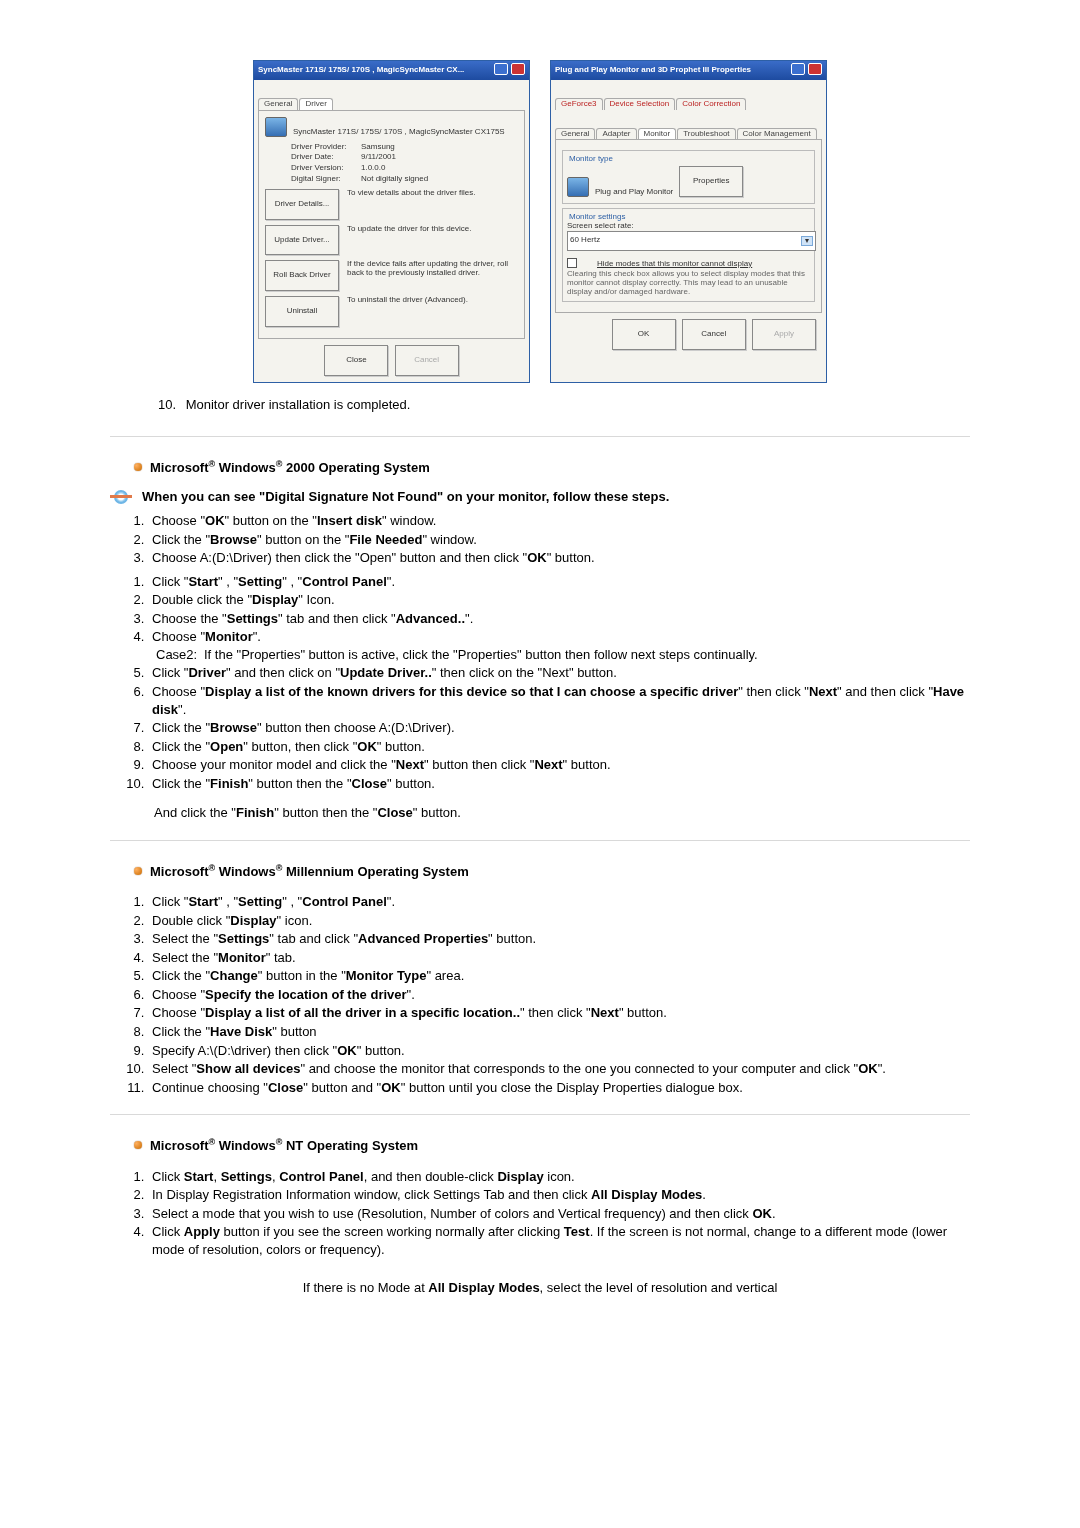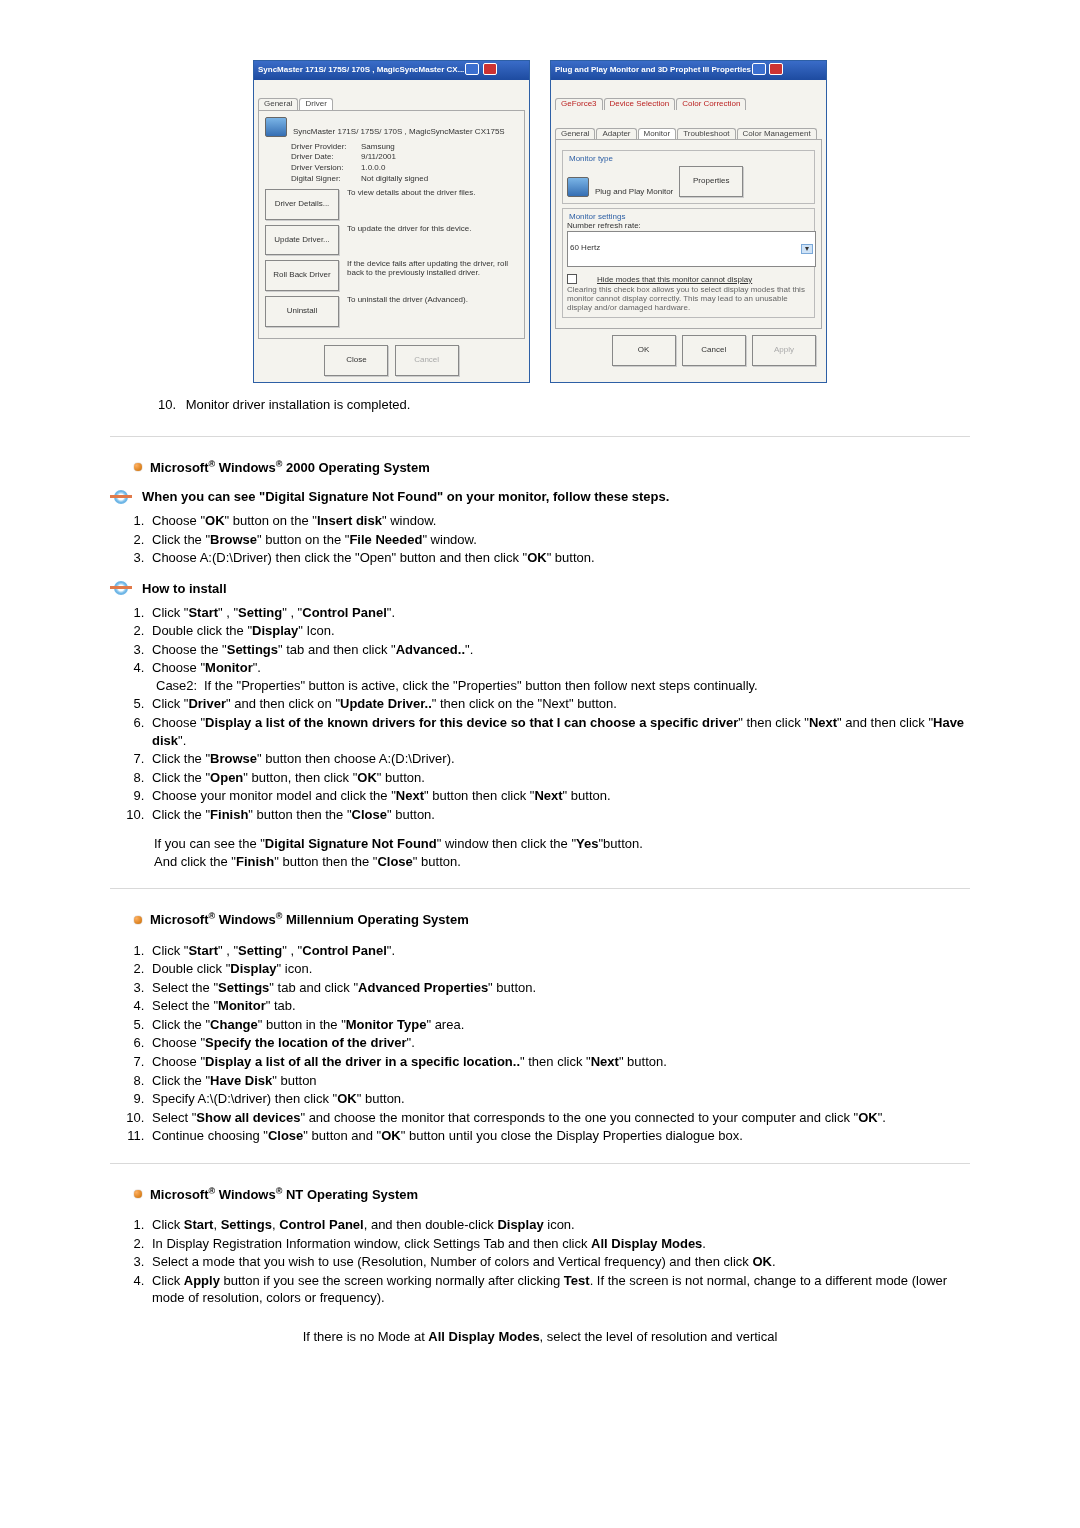--- a/index.html
+++ b/index.html
@@ -27,20 +27,21 @@
     background: #f4f3ee;
     font-size: 8px;
     line-height: 1.1;
     color: #333;
   }
   .titlebar {
     background: linear-gradient(#3a6cc8, #1d4ba0);
     color: #fff;
     padding: 2px 4px;
     display: flex;
+    justify-content: space-between;
     align-items: center;
     font-size: 8px;
     font-weight: bold;
   }
   .tb-btns span {
     display: inline-block;
     width: 12px;
     height: 10px;
     margin-left: 1px;
     border: 1px solid #fff;
@@ -95,21 +96,21 @@
   .row-btn .desc { flex:1; }
   .bottom-btns { text-align:center; margin:6px 0; }
   .bottom-btns .winbtn { margin:0 2px; min-width:50px;}
   .grpbox {
     border:1px solid #bbb;
     margin:4px 0;
     padding:4px;
   }
   .grpbox .lbl { color:#2d5fa5; font-size:8px; margin-top:-10px; background:#f4f3ee; display:inline-block; padding:0 2px;}
   .select {
-    border:1px solid #888; background:#fff; width:100%; display:flex; justify-content:space-between; padding:12px 2px;
+    border:1px solid #888; background:#fff; width:100%; display:flex; justify-content:space-between; padding:4px 2px;
   }
   .select .arrow{ background:#cfe3f7; border:1px solid #7aa8d8; width:10px; text-align:center;}
   .checkbox { display:flex; gap:20px; align-items:flex-end;text-decoration:underline;}
   .checkbox .box { width:8px; height:8px; border:1px solid #555; background:#fff; margin-top:1px;}
   .right-btn { float:right; }
 
   
   .step-single {
     margin: 4px 0 24px 40px;
     font-size: 13px;
@@ -259,21 +260,21 @@
         <div class="grpbox">
           <span class="lbl">Monitor type</span>
           <div class="iconrow" style="margin:2px 0;">
             <div class="monicon"></div>
             <span>Plug and Play Monitor</span>
             <span class="winbtn right-btn" style="min-width:50px;">Properties</span>
           </div>
         </div>
         <div class="grpbox">
           <span class="lbl">Monitor settings</span>
-          <div>Number refresh rate:</div>
+          <div>Screen select rate:</div>
           <div class="select">
             <span>60 Hertz</span>
             <span class="arrow">▾</span>
           </div>
           <div style="height:6px"></div>
           <div class="checkbox">
             <span class="box"></span>
             <span>Hide modes that this monitor cannot display</span>
           </div>
           <div style="color:#666; margin-top:2px;">Clearing this check box allows you to select display modes that this monitor cannot display correctly. This may lead to an unusable display and/or damaged hardware.</div>
@@ -307,27 +308,20 @@
         <span class="ring"></span>
       </span>
     <span>When you can see "Digital Signature Not Found" on your monitor, follow these steps.</span>
   </div>
   <ol class="instr">
     <li><span>Choose "</span><b>OK</b><span>" button on the "</span><b>Insert disk</b><span>" window.</span></li>
     <li><span>Click the "</span><b>Browse</b><span>" button on the "</span><b>File Needed</b><span>" window.</span></li>
     <li><span>Choose A:(D:\Driver) then click the "Open" button and then click "</span><b>OK</b><span>" button.</span></li>
   </ol>
 
-  <div class="subhead">
-    <span class="sub-icon">
-        <span class="bar"></span>
-        <span class="ring"></span>
-      </span>
-    <span>How to install</span>
-  </div>
   <ol class="instr">
     <li><span>Click "</span><b>Start</b><span>" , "</span><b>Setting</b><span>" , "</span><b>Control Panel</b><span>".</span></li>
     <li><span>Double click the "</span><b>Display</b><span>" Icon.</span></li>
     <li><span>Choose the "</span><b>Settings</b><span>" tab and then click "</span><b>Advanced..</b><span>".</span></li>
     <li>
       <span>Choose "</span><b>Monitor</b><span>".</span>
       <div class="case-block">
         <div class="case-row">
             <span class="cl">Case2:</span>
             <span class="ct">If the "Properties" button is active, click the "Properties" button then follow next steps continually.</span>
@@ -335,21 +329,20 @@
       </div>
     </li>
     <li><span>Click "</span><b>Driver</b><span>" and then click on "</span><b>Update Driver..</b><span>" then click on the "Next" button.</span></li>
     <li><span>Choose "</span><b>Display a list of the known drivers for this device so that I can choose a specific driver</b><span>" then click "</span><b>Next</b><span>" and then click "</span><b>Have disk</b><span>".</span></li>
     <li><span>Click the "</span><b>Browse</b><span>" button then choose A:(D:\Driver).</span></li>
     <li><span>Click the "</span><b>Open</b><span>" button, then click "</span><b>OK</b><span>" button.</span></li>
     <li><span>Choose your monitor model and click the "</span><b>Next</b><span>" button then click "</span><b>Next</b><span>" button.</span></li>
     <li><span>Click the "</span><b>Finish</b><span>" button then the "</span><b>Close</b><span>" button.</span></li>
   </ol>
   <div class="note-block">
-    <div><span>If you can see the "</span><b>Digital Signature Not Found</b><span>" window then click the "</span><b>Yes</b><span>"button.</span></div>
     <div><span>And click the "</span><b>Finish</b><span>" button then the "</span><b>Close</b><span>" button.</span></div>
   </div>
 
   <hr class="sep">
 
   <div class="os-head">
     <span class="dot"></span>
     <span><span>Microsoft</span><sup>®</sup><span> Windows</span><sup>®</sup><span> Millennium Operating System</span></span>
   </div>
   <ol class="instr">

